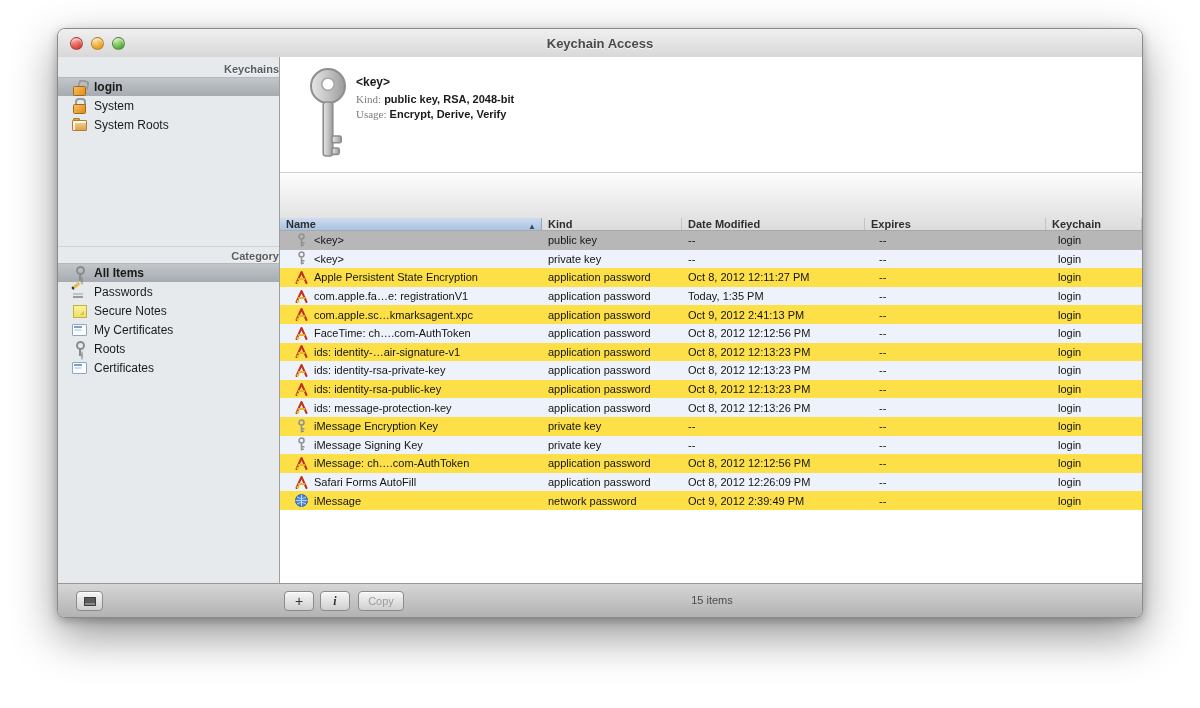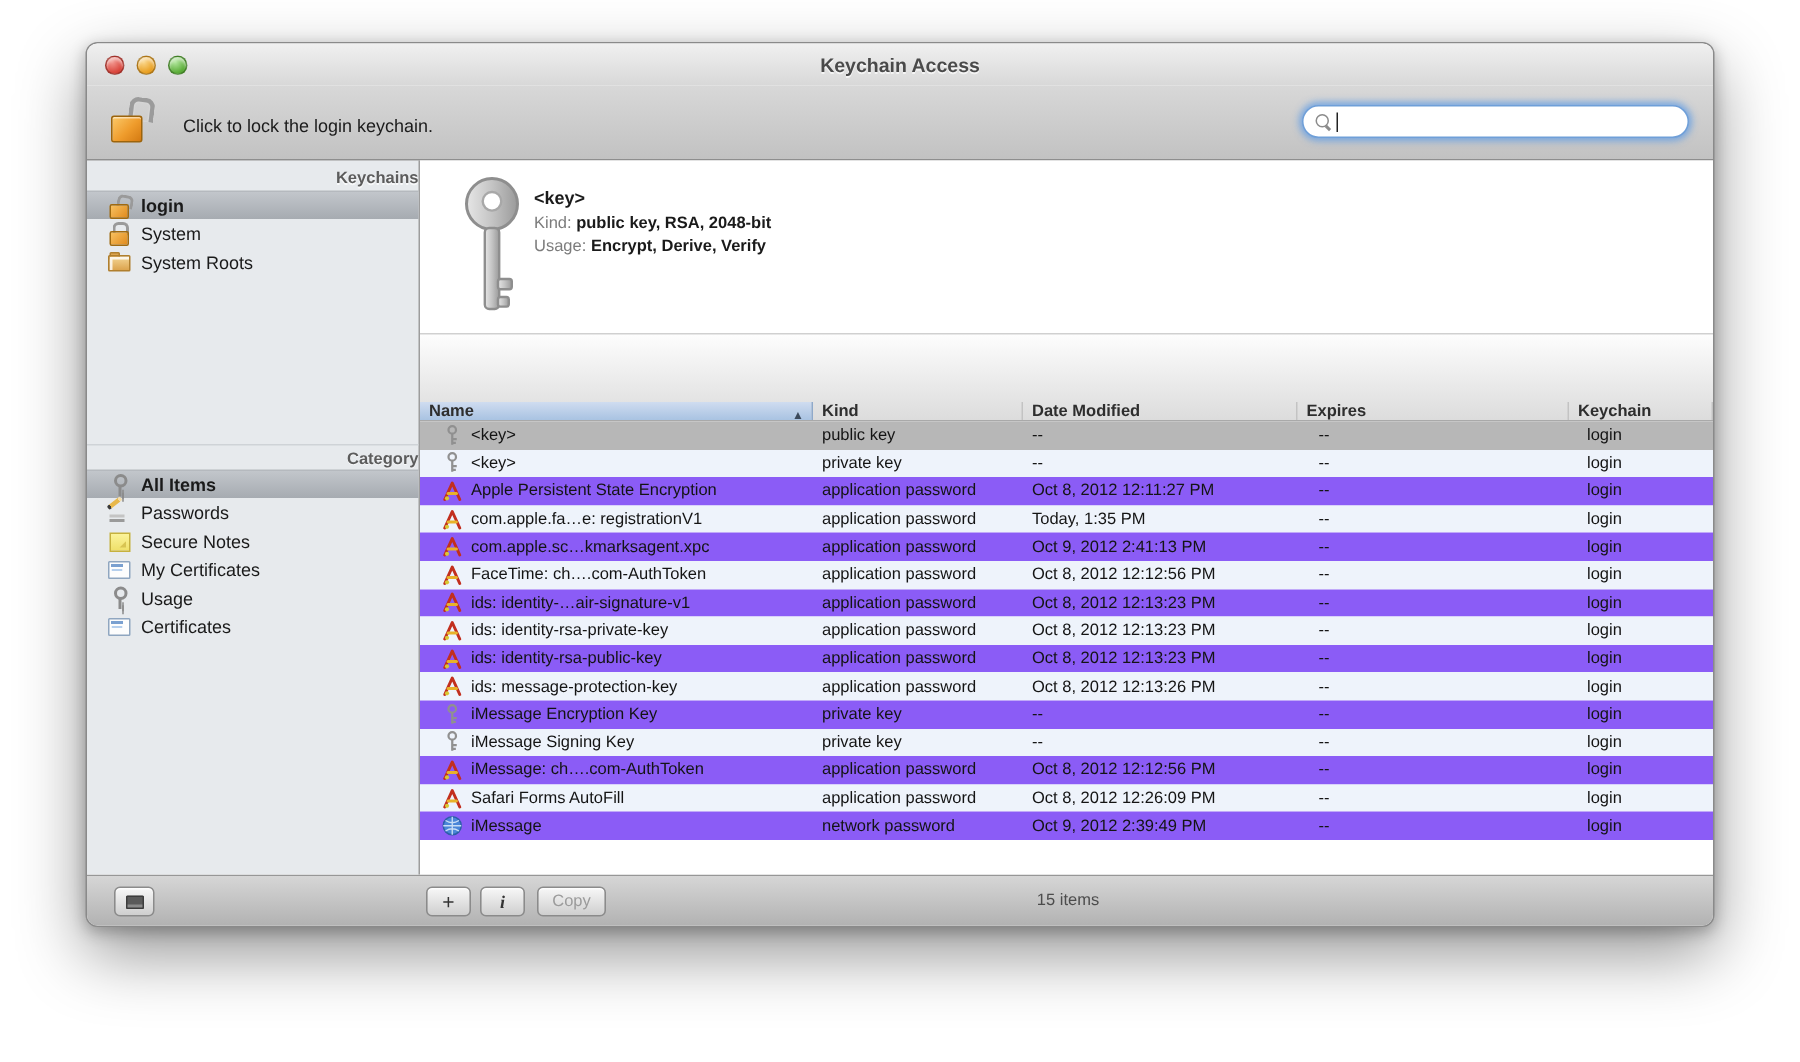--- a/index.html
+++ b/index.html
@@ -95,37 +95,37 @@
     width:8px; height:2px; background:#7aa0d0; box-shadow:0 3px 0 -0.5px #9dc0e8, 8px 3px 0 -1px #e0b030; }
 
   
   .main { flex:1; display:flex; flex-direction:column; min-width:0; background:#fff;
     border-radius:0; }
   .detail { flex:0 0 116px; position:relative; border-bottom:1px solid #d0d0d0; background:#fff; }
   .detail .keyart { position:absolute; left:22px; top:10px; }
   .detail .dtext { position:absolute; left:76px; top:18px; }
   .detail .dtitle { font-size:12px; font-weight:700; color:#1a1a1a; margin-bottom:4px; }
   .detail .drow { font-size:11px; margin-bottom:3px; }
-  .detail .dlabel { color:#7c7c7c; }
+  .detail .dlabel { color:#7c7c7c;font-family:Liberation Serif, serif; }
   .detail .dval { color:#1a1a1a; font-weight:600; }
 
   
   .thead { flex:0 0 18px; display:flex; background:linear-gradient(#fdfdfd,#dcdcdc);
     border-bottom:1px solid #a9a9a9; font-size:11px; font-weight:700; color:#2e2e2e; }
   .th { display:flex; align-items:center; padding-left:6px; border-right:1px solid #c3c3c3;
     position:relative; overflow:hidden; white-space:nowrap;margin-top:45px; }
   .th.sorted { background:linear-gradient(#cfdcf0,#a9c3e2); border-right:1px solid #8fa9ca; }
   .th .sort-arrow { display:none; position:absolute; right:5px; top:4px; font-size:8px; color:#3c4a5c; }
   .th.sorted .sort-arrow { display:block; }
 
   .c-name { width:262px; } .c-kind { width:140px; } .c-date_modified, .c-date { width:183px; }
   .c-expires { width:181px; } .c-keychain { flex:1; }
 
   .tbody { flex:0 0 auto; }
-  .trow { display:flex; height:18.6px; font-size:11px; color:#141414; align-items:center; background:#8b5cf6; }
+  .trow { display:flex; height:18.6px; font-size:11px; color:#141414; align-items:center; background:#fde047; }
   .trow.even { background:#eef3fb; }
   .trow.selected { background:#b7b7b7; }
   .cell { overflow:hidden; white-space:nowrap; text-overflow:ellipsis; padding-left:6px; }
   .cell.cn { width:262px; display:flex; align-items:center; gap:5px; padding-left:14px; }
   .cell.ck { width:140px; } .cell.cd { width:183px; } .cell.ce { width:181px; padding-left:14px; }
   .cell.cc { flex:1; padding-left:12px; }
 
   .ric { width:15px; height:15px; flex:0 0 15px; position:relative; }
   .ric svg { display:none; position:absolute; left:0; top:0; }
   .trow.icon-key .ric svg.ik { display:block; }
@@ -158,29 +158,20 @@
 
     <div class="titlebar">
       <div class="lights">
         <div class="light red"></div>
         <div class="light yellow"></div>
         <div class="light green"></div>
       </div>
       <div class="title">Keychain Access</div>
     </div>
 
-    <div class="toolbar">
-      <div class="big-lock"></div>
-      <div class="lock-msg">Click to lock the login keychain.</div>
-      <div class="search">
-        <span class="mag"></span>
-        <span class="caret"></span>
-        <input type="text" value="" style="">
-      </div>
-    </div>
 
     <div class="content">
 
       <div class="sidebar">
         <div class="sb-header">Keychains</div>
         <div>
 
             <div class="sb-item selected icon-lock-open odd">
               <span class="icn"></span>
               <span class="lbl">login</span>
@@ -214,21 +205,21 @@
               <span class="lbl">Secure Notes</span>
             </div>
 
             <div class="sb-item icon-cert-badge even">
               <span class="icn"></span>
               <span class="lbl">My Certificates</span>
             </div>
 
             <div class="sb-item icon-key odd">
               <span class="icn"></span>
-              <span class="lbl">Usage</span>
+              <span class="lbl">Roots</span>
             </div>
 
             <div class="sb-item icon-cert even">
               <span class="icn"></span>
               <span class="lbl">Certificates</span>
             </div>
           </div>
       </div>
 
       <div class="main">

